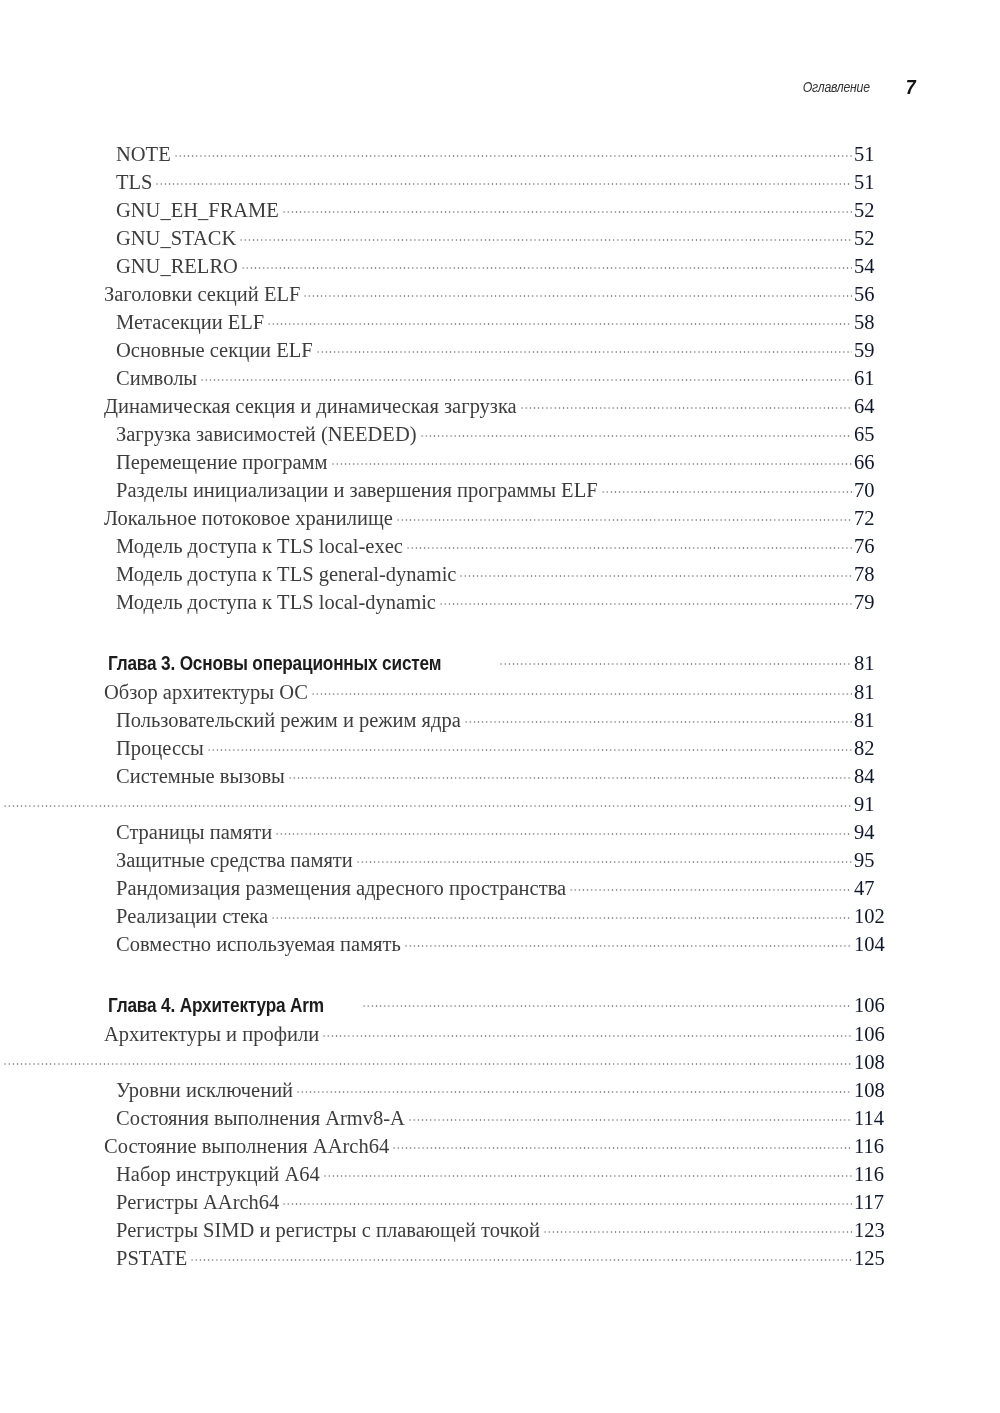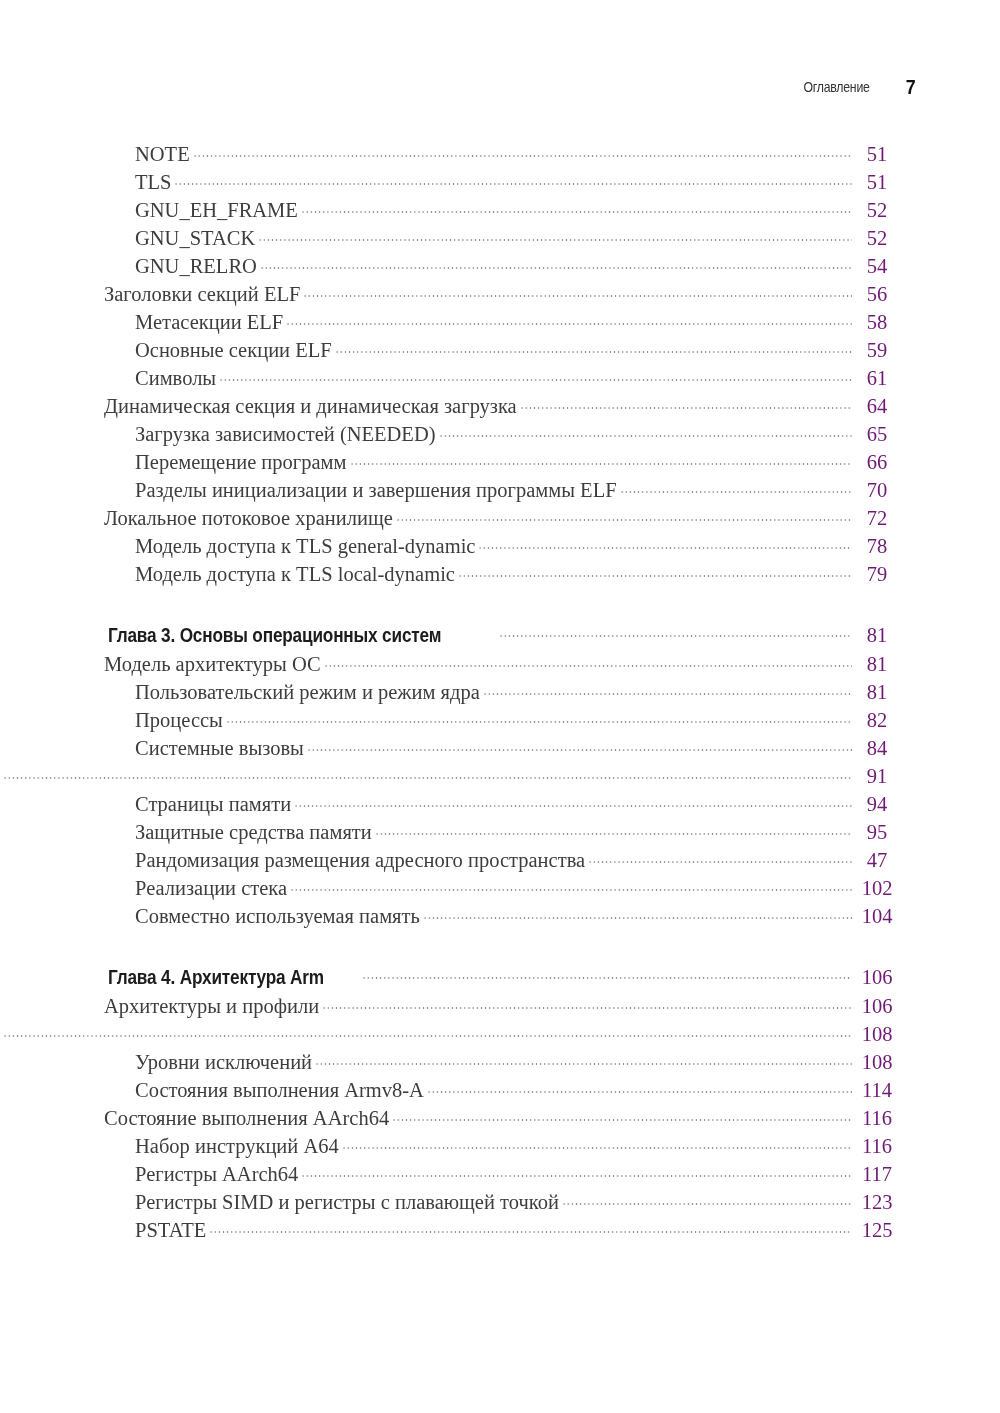--- a/index.html
+++ b/index.html
@@ -16,20 +16,21 @@
     overflow: hidden;
   }
 
   
   .page-header {
     position: absolute;
     top: 78px;
     left: 0;
     width: 1000px;
     height: 30px;
+    font-style: italic;
   }
   .header-title {
     position: absolute;
     right: 130px;
     top: 0;
     font-family: "Liberation Sans", "DejaVu Sans", sans-serif;
     font-size: 15px;
     letter-spacing: -0.3px;
     color: #333333;
     transform: scaleX(0.82);
@@ -89,31 +90,31 @@
     bottom: 4px;
     height: 2px;
     background-image: radial-gradient(circle, #8e8e8e 0.8px, rgba(255,255,255,0) 1px);
     background-size: 4.15px 2px;
     background-repeat: repeat-x;
   }
 
   .toc-page {
     flex: 0 0 auto;
     width: 46px;
-    text-align: center;
+    text-align: left;
     font-size: 20.5px;
     line-height: 28px;
-    color: #701a75;
+    color: #0f172a;
     white-space: nowrap;
   }
 
   
   .lvl-chapter .toc-label { padding-left: 108px; }
   .lvl-1 .toc-label       { padding-left: 104px; }
-  .lvl-2 .toc-label       { padding-left: 116px; margin-left: 19px; }
+  .lvl-2 .toc-label       { padding-left: 116px; }
 
   
   .lvl-chapter {
     height: 30px;
     margin-top: 32px;
   }
   .lvl-chapter .toc-label {
     font-family: "Liberation Sans", "DejaVu Sans", sans-serif;
     font-weight: bold;
     font-size: 20px;
@@ -207,36 +208,41 @@
       <span class="toc-label">Разделы инициализации и завершения программы ELF</span>
       <span class="leader"></span>
       <span class="toc-page">70</span>
     </div>
     <div class="toc-row lvl-1">
       <span class="toc-label">Локальное потоковое хранилище</span>
       <span class="leader"></span>
       <span class="toc-page">72</span>
     </div>
     <div class="toc-row lvl-2">
+      <span class="toc-label">Модель доступа к TLS local-exec</span>
+      <span class="leader"></span>
+      <span class="toc-page">76</span>
+    </div>
+    <div class="toc-row lvl-2">
       <span class="toc-label">Модель доступа к TLS general-dynamic</span>
       <span class="leader"></span>
       <span class="toc-page">78</span>
     </div>
     <div class="toc-row lvl-2">
       <span class="toc-label">Модель доступа к TLS local-dynamic</span>
       <span class="leader"></span>
       <span class="toc-page">79</span>
     </div>
     <div class="toc-row lvl-chapter">
       <span class="toc-label"><span class="shrink">Глава 3. Основы операционных систем</span></span>
       <span class="leader"></span>
       <span class="toc-page">81</span>
     </div>
     <div class="toc-row lvl-1">
-      <span class="toc-label">Модель архитектуры ОС</span>
+      <span class="toc-label">Обзор архитектуры ОС</span>
       <span class="leader"></span>
       <span class="toc-page">81</span>
     </div>
     <div class="toc-row lvl-2">
       <span class="toc-label">Пользовательский режим и режим ядра</span>
       <span class="leader"></span>
       <span class="toc-page">81</span>
     </div>
     <div class="toc-row lvl-2">
       <span class="toc-label">Процессы</span>

